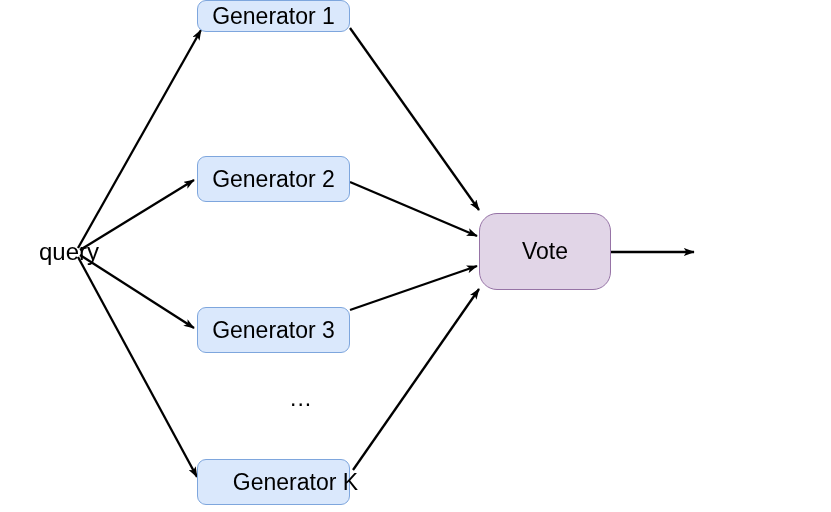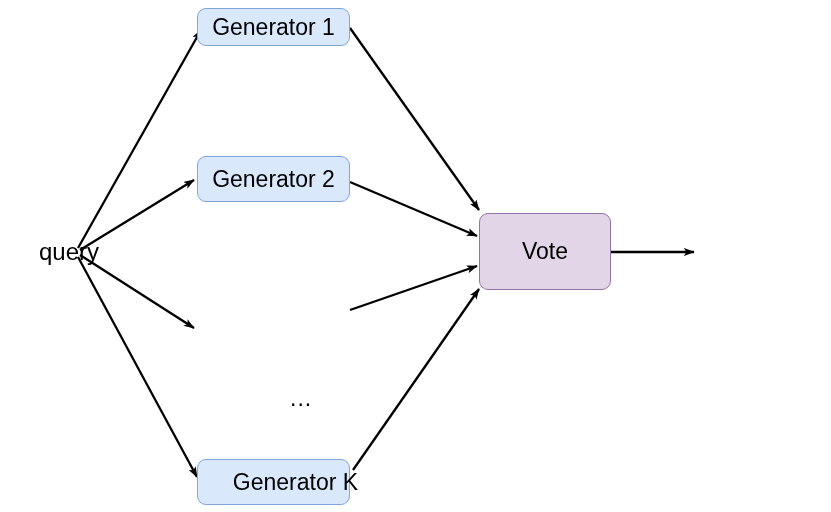--- a/index.html
+++ b/index.html
@@ -87,33 +87,36 @@
       <line x1="350" y1="182" x2="477" y2="236"></line>
       <line x1="350" y1="310" x2="477" y2="266"></line>
       <line x1="353" y1="470" x2="479" y2="289"></line>
 
       <line x1="611" y1="252" x2="694" y2="252"></line>
     </g>
   </svg>
 
   <div class="plain-label" style="left:3px; top:240px;">query</div>
 
-  <div class="node node-generator" style="left:197px; top:8px; width:153px; height:38px;">
+  <div class="node node-generator" style="left:197px; top:0; width:153px; height:32px;">
     <span>Generator 1</span>
   </div>
 
   <div class="node node-generator" style="left:197px; top:156px; width:153px; height:46px;justify-content:center;">
     <span>Generator 2</span>
   </div>
 
+  <div class="node node-generator" style="left:197px; top:307px; width:153px; height:46px;">
+    <span>Generator 3</span>
+  </div>
 
   <div class="ellipsis-label" style="left:290px; top:387px;">...</div>
 
   <div class="node node-generator" style="left:197px; top:459px; width:153px; height:46px;padding-left:44px;">
     <span>Generator K</span>
   </div>
 
-  <div class="node node-vote" style="left:479px; top:213px; width:132px; height:77px; border-radius:9px;">
+  <div class="node node-vote" style="left:479px; top:213px; width:132px; height:77px; border-radius:18px;">
     <span>Vote</span>
   </div>
 
 
 </div>
 
 </body></html>

